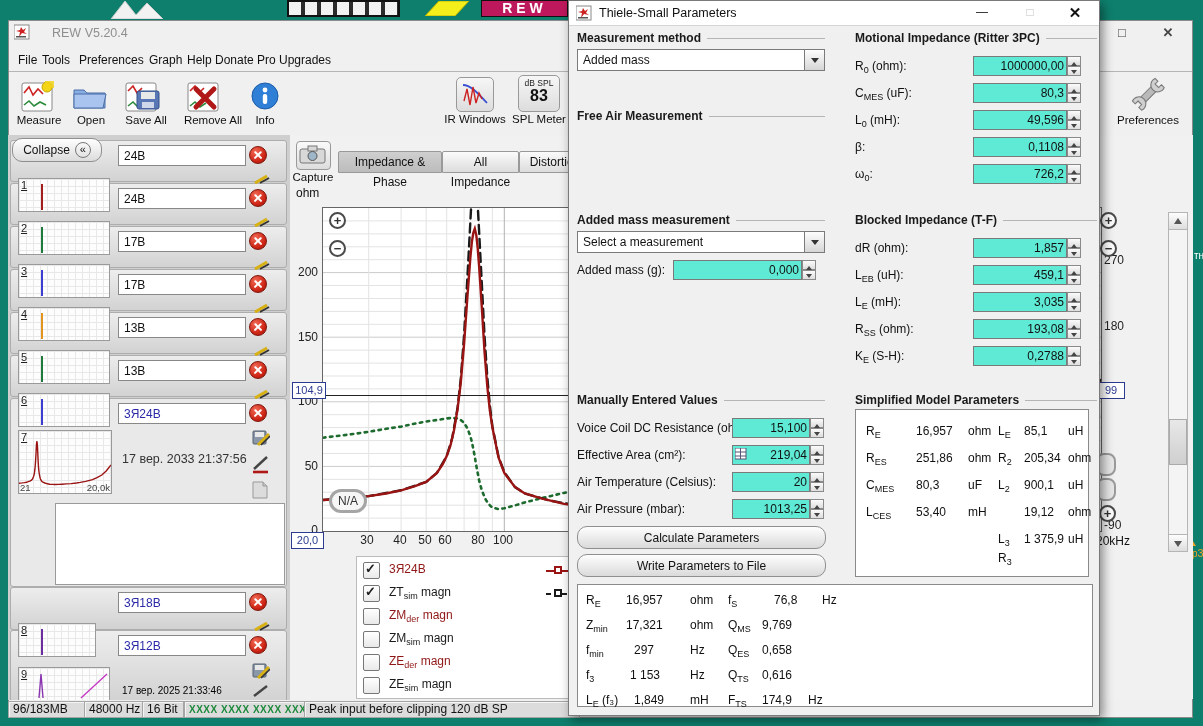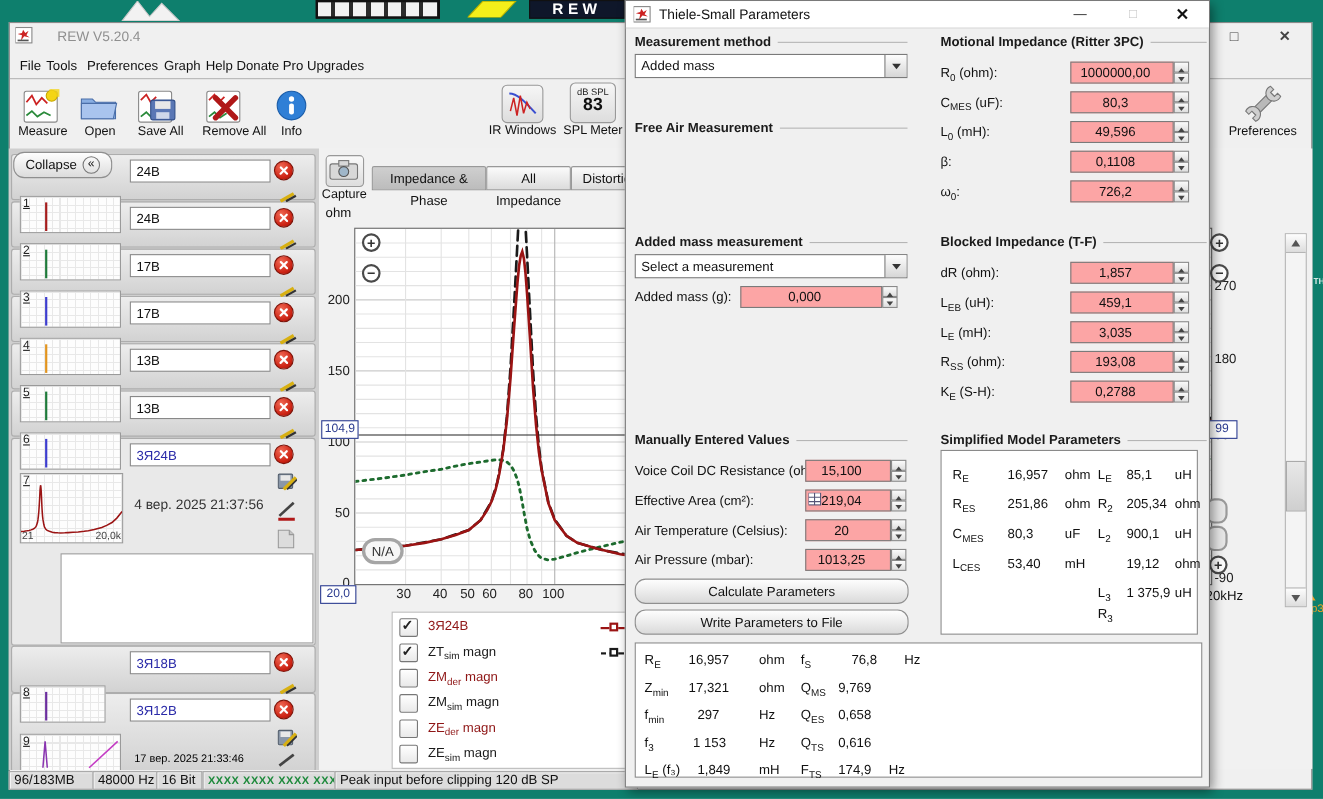--- a/index.html
+++ b/index.html
@@ -57,22 +57,22 @@
     box-shadow:3px 4px 10px rgba(0,0,0,.45);box-sizing:border-box;z-index:10;}
   #dialog .d{position:absolute;}
   .dtitle{font-size:12.5px;color:#111;}
   .grp{position:absolute;display:flex;align-items:center;gap:6px;font-weight:bold;font-size:12px;color:#1a1a1a;}
   .grp .rule{flex:1;height:1px;background:#b5b5b5;}
   .combo{position:absolute;height:22px;background:#fff;border:1px solid #7a7a7a;box-sizing:border-box;
     display:flex;align-items:center;font-size:12px;padding-left:5px;}
   .combo .cbtn{margin-left:auto;width:19px;align-self:stretch;border-left:1px solid #7a7a7a;
     background:linear-gradient(#fdfdfd,#d6d6d6);display:flex;align-items:center;justify-content:center;}
   .tri{width:0;height:0;border:4px solid transparent;border-top:5px solid #333;margin-top:4px;}
-  .dfield{position:absolute;height:20px;background:#fca5a5;border:1px solid #7a7a7a;box-sizing:border-box;
-    font-size:12px;line-height:18px;text-align:center;padding-right:12px;}
+  .dfield{position:absolute;height:20px;background:#5eead4;border:1px solid #7a7a7a;box-sizing:border-box;
+    font-size:12px;line-height:18px;text-align:right;padding-right:2px;}
   .dlab{position:absolute;font-size:12px;white-space:nowrap;}
   .spin{position:absolute;width:14px;height:20px;}
   .spin i{display:block;height:10px;border:1px solid #8a8a8a;background:linear-gradient(#fbfbfb,#dedede);
     box-sizing:border-box;position:relative;}
   .spin i::after{content:"";position:absolute;left:3px;border:3px solid transparent;}
   .spin .su::after{top:2px;border-bottom:4px solid #444;}
   .spin .sd::after{top:3px;border-top:4px solid #444;}
   .pbtn{position:absolute;border:1px solid #8f8f8f;border-radius:10px;background:linear-gradient(#fefefe,#dadada);
     font-size:12px;display:flex;align-items:center;justify-content:center;}
   .wbox{position:absolute;background:#fff;border:1px solid #8a8a8a;box-sizing:border-box;}
@@ -88,21 +88,21 @@
         <polygon points="8,18 22,0 33,14 44,2 60,18" fill="#f2f2f2" stroke="#c9c9c9"></polygon>
       </svg>
   </div>
   <div class="abs" style="left:287px;top:0;width:113px;height:17px;background:#2b2b2b;border:2px solid #111;box-sizing:border-box;
     background-image:repeating-linear-gradient(to right,#f2f2f2 0 12px,#2b2b2b 12px 16px);"></div>
   <div class="abs" style="left:425px;top:1px;width:50px;height:15px;">
     <svg width="50" height="15">
         <polygon points="14,0 44,0 30,15 0,15" fill="#f4ef1a" stroke="#b7b000"></polygon>
       </svg>
   </div>
-  <div class="abs" style="left:481px;top:0;width:87px;height:17px;background:#0f172a;border:1px solid #111;box-sizing:border-box;
+  <div class="abs" style="left:481px;top:0;width:87px;height:17px;background:#be185d;border:1px solid #111;box-sizing:border-box;
     color:#fff;font-weight:bold;font-size:14px;letter-spacing:4px;text-align:center;line-height:15px;">REW</div>
   <div class="abs" style="left:1194px;top:250px;color:#fff;font-size:10px;">тно</div>
   <div class="abs" style="left:1192px;top:548px;color:#f0a226;font-size:10px;">рЗ</div>
   <div class="abs" style="left:1186px;top:538px;width:0;height:0;border-left:5px solid transparent;border-right:5px solid transparent;border-bottom:8px solid #f0a226;"></div>
 
   <div id="mainwin" class="abs"></div>
 
   <div class="abs" style="left:14px;top:24px;">
     <svg width="16" height="16">
         <rect x="0" y="1" width="15" height="14" fill="#fff" stroke="#888"></rect>
@@ -449,21 +449,21 @@
     <div class="sfield" style="top:268px;color:#2a2aa8;">3Я24В</div>
     <div class="xbtn" style="top:269px;"></div>
     <div class="thumb" style="top:295px;height:64px;width:94px;">
       <span class="tnum">7</span>
       <svg width="92" height="62" style="position:absolute;left:0;top:0;">
           <polyline id="thumb7-curve" points="0.0,52.2 3.0,51.9 5.4,51.6 7.5,51.2 9.2,50.7 10.8,50.1 12.2,49.4 13.5,48.0 14.2,46.6 14.6,45.4 15.1,43.8 15.5,41.4 15.9,38.2 16.3,34.0 16.7,28.0 17.1,21.0 17.4,14.6 17.6,12.2 17.8,10.8 18.0,10.2 18.1,11.2 18.3,13.2 18.5,16.0 18.8,22.6 19.1,29.4 19.4,34.6 19.7,38.4 20.0,41.0 20.8,45.6 21.4,48.0 22.7,50.2 23.9,51.2 25.9,52.0 28.5,52.8 30.7,53.2 33.6,53.4 36.1,53.5 39.9,53.4 42.9,53.2 47.4,52.9 52.1,52.6 57.5,52.0 61.3,51.4 66.7,50.4 73.5,48.6 78.0,46.6 82.8,44.0 87.2,40.0 92.0,34.0" fill="none" stroke="#9b1414" stroke-width="1.4"></polyline>
         </svg>
       <span style="position:absolute;left:1px;bottom:0;font-size:9.5px;color:#444;">21</span>
       <span style="position:absolute;right:1px;bottom:0;font-size:9.5px;color:#444;">20,0k</span>
     </div>
-    <div class="abs" style="left:114px;top:317px;font-size:12.5px;color:#333;">4 вер. 2025 21:37:56</div>
+    <div class="abs" style="left:114px;top:317px;font-size:12.5px;color:#333;">17 вер. 2033 21:37:56</div>
     <div class="mini-ico" style="top:293px;"><svg width="18" height="18">
           <rect x="1" y="3" width="13" height="13" rx="1" fill="#8a97a8" stroke="#55606e"></rect>
           <rect x="3" y="4" width="9" height="5" fill="#e8e8e8"></rect>
           <line x1="6" y1="17" x2="17" y2="6" stroke="#d8b012" stroke-width="3"></line>
           <line x1="9" y1="17" x2="18" y2="8" stroke="#333" stroke-width="1.6"></line>
         </svg></div>
     <div class="mini-ico" style="top:321px;"><svg width="18" height="18">
           <line x1="2" y1="13" x2="15" y2="1" stroke="#444" stroke-width="2.4"></line>
           <line x1="1" y1="16" x2="16" y2="16" stroke="#b01818" stroke-width="2.6"></line>
         </svg></div>

